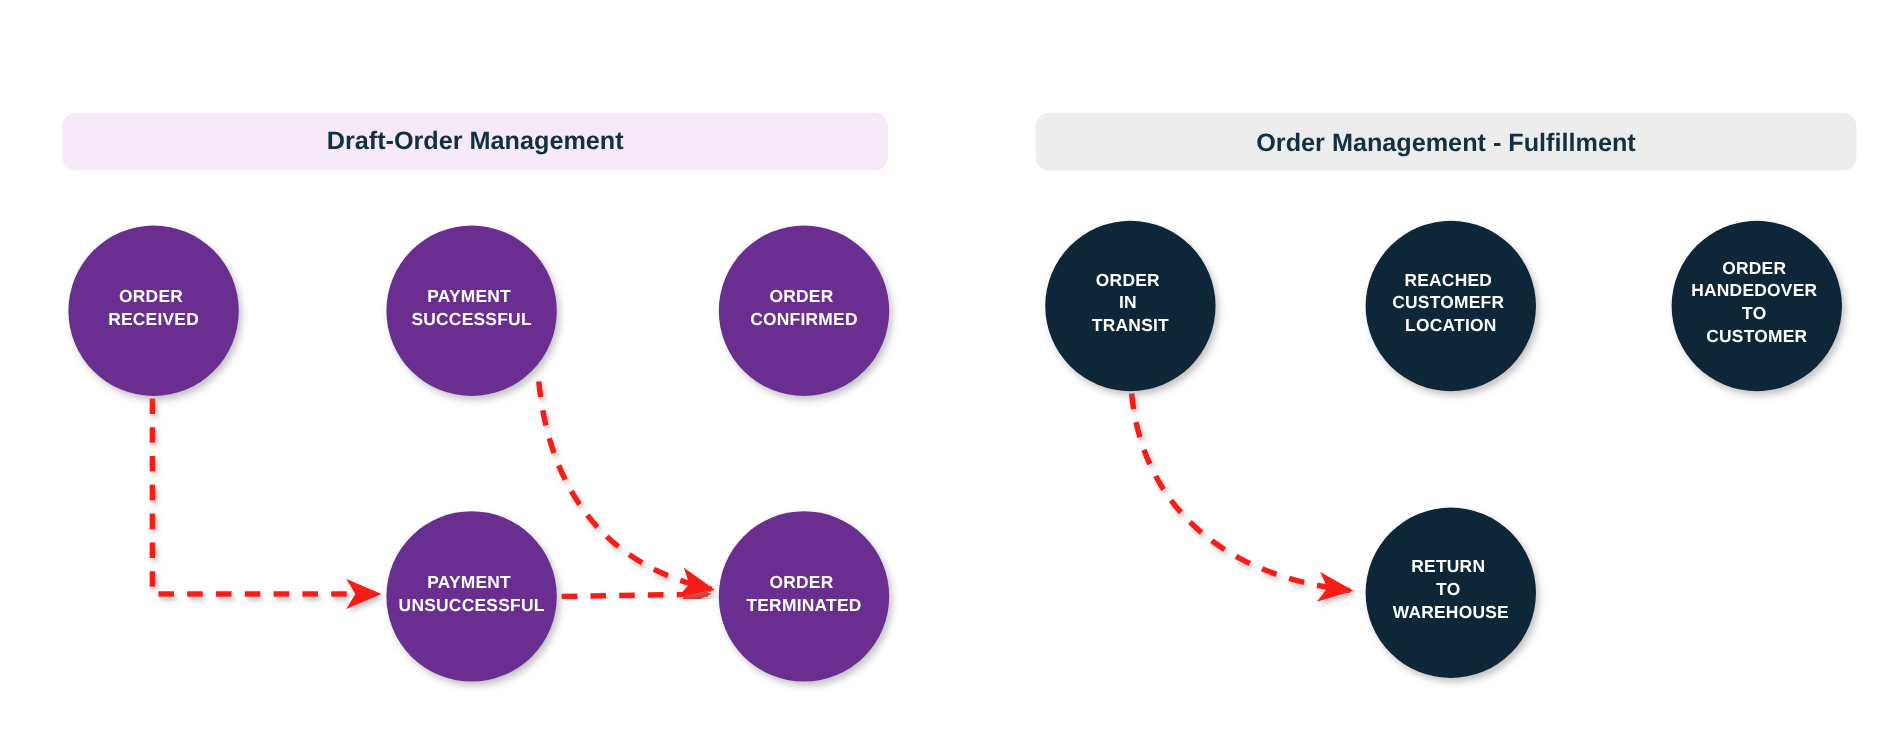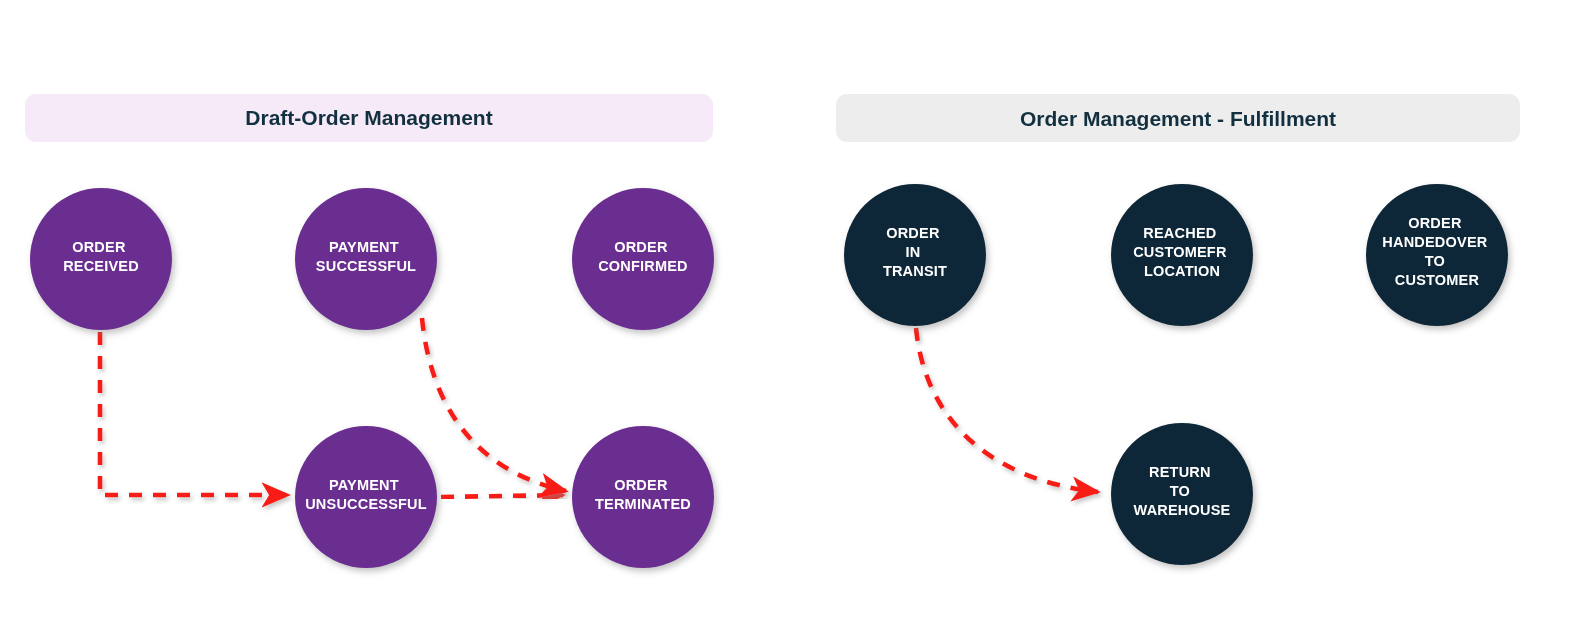--- a/index.html
+++ b/index.html
@@ -13,20 +13,21 @@
     height: 630px;
     font-family: "Liberation Sans", sans-serif;
     overflow: hidden;
     position: relative;
   }
   #diagram-root {
     position: relative;
     width: 1407px;
     height: 630px;
     background: #ffffff;
+    margin-left: 27px;
   }
   svg.flow-canvas {
     position: absolute;
     top: 0;
     left: 0;
     width: 1577px;
     height: 630px;
     display: block;
   }
   .lane-banner-rect {

